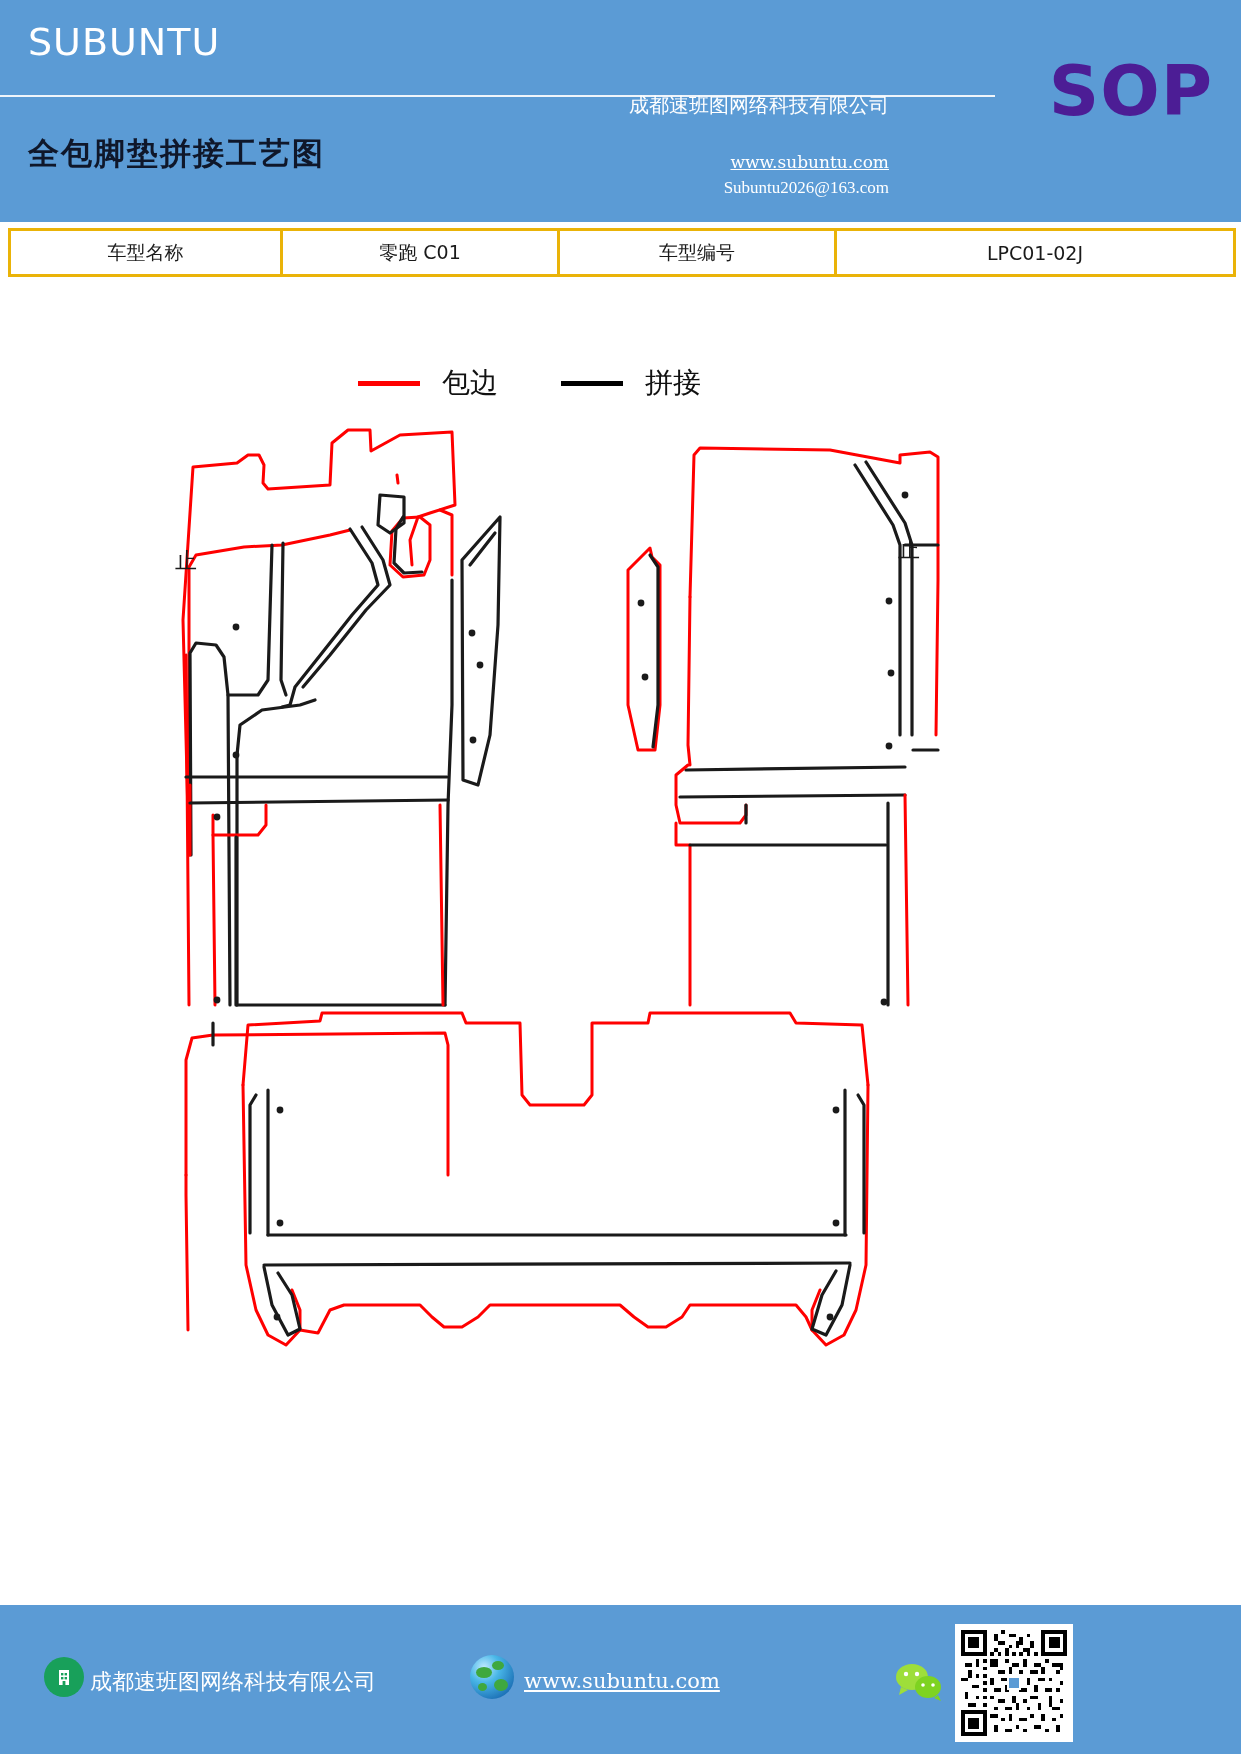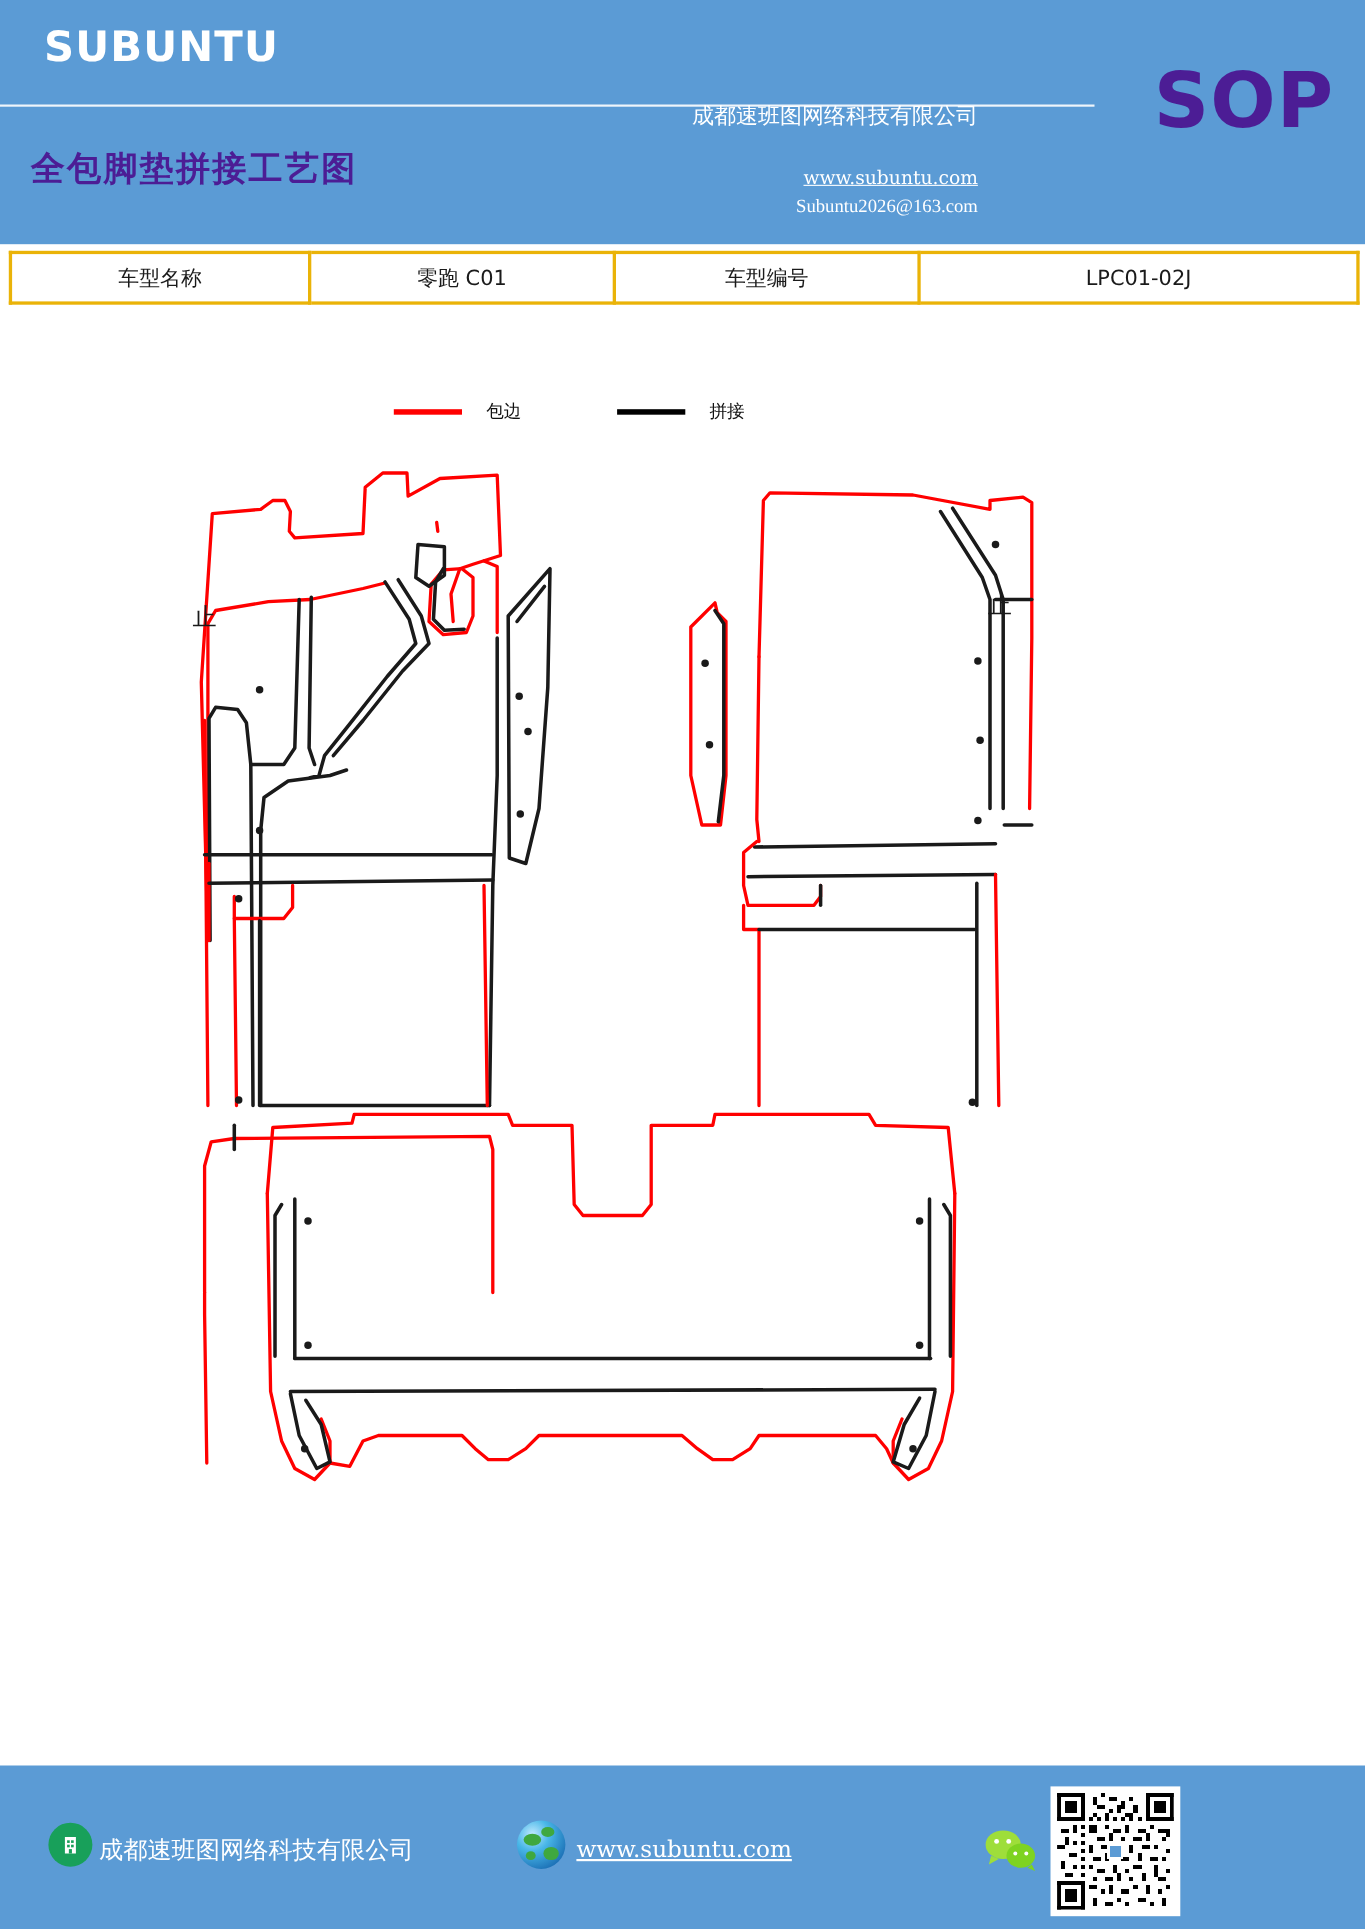--- a/index.html
+++ b/index.html
@@ -14,32 +14,31 @@
 
   
   .header {
     position:absolute; left:0; top:0; width:1241px; height:222px;
     background:#5b9bd5;
   }
   .brand {
     position:absolute; left:28px; top:20px;
     color:#ffffff;
     font-family:"DejaVu Sans", sans-serif;
-    font-weight:bold;
+    font-weight:normal;
     font-size:38px;
     letter-spacing:1px;
-    margin-left:12px;
   }
   .hrule {
     position:absolute; left:0; top:95px; width:995px; height:2px;
     background:#ffffff; opacity:.9;
   }
   .doc-title {
     position:absolute; left:28px; top:133px;
-    color:#4c1d95;
+    color:#0f172a;
     font-family:"DejaVu Sans", sans-serif;
     font-weight:bold;
     font-size:31px;
     letter-spacing:2px;
   }
   .sop {
     position:absolute; right:28px; top:60px;
     color:#4c1d95;
     font-family:"DejaVu Sans", sans-serif;
     font-weight:bold;
@@ -92,21 +91,21 @@
   .legend {
     position:absolute; left:0; top:360px; width:1241px; height:46px;
   }
   .legend-item {
     position:absolute; display:flex; align-items:center; gap:22px;
   }
   .legend-item.first { left:358px; top:4px; }
   .legend-item.second { left:561px; top:4px; }
   .swatch { width:62px; height:5px; display:block; }
   .legend-label {
-    font-size:16px; color:#111;
+    font-size:28px; color:#111;
     font-family:"DejaVu Sans", sans-serif;
     text-align:right;
   }
 
   
   .drawing {
     position:absolute; left:0; top:405px; width:1241px; height:1015px;
   }
   .drawing svg { display:block; width:1241px; height:1015px; }
 

